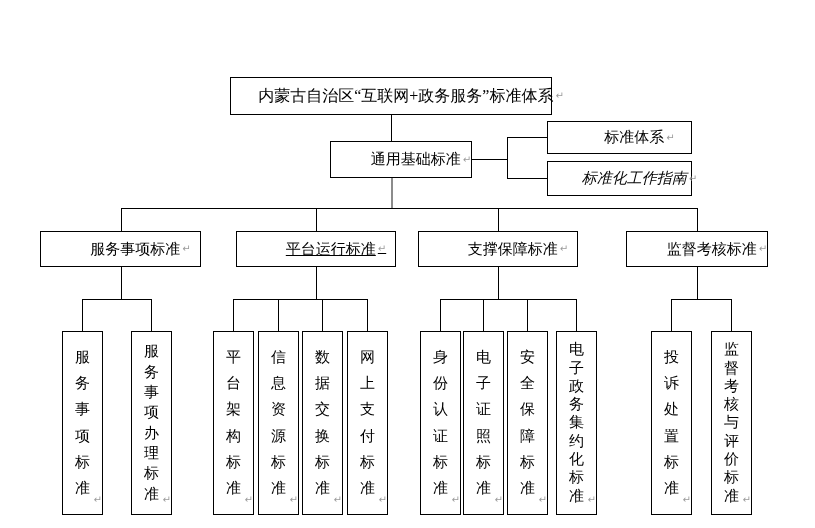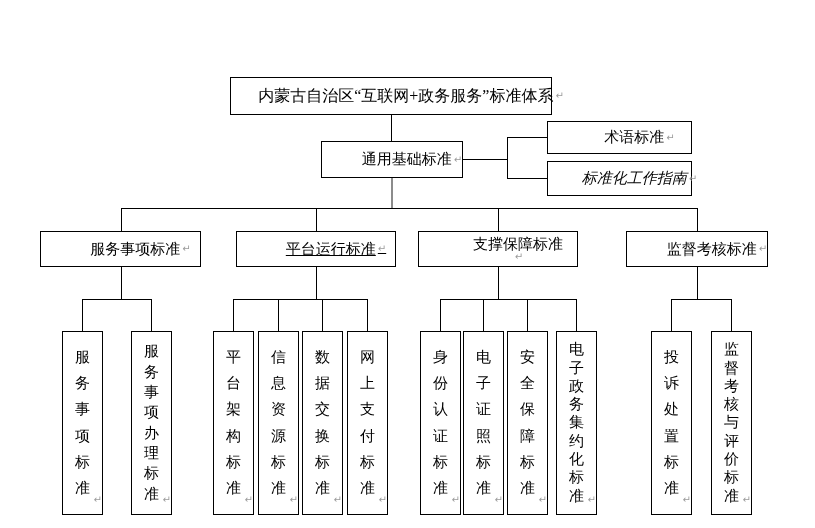--- a/index.html
+++ b/index.html
@@ -67,42 +67,42 @@
       M731.5 299 V331"></path>
     <path fill="none" stroke="#8c8c8c" stroke-width="2.5" d="M392 178 V208"></path>
   </svg>
 
 
   <div class="box root" style="left:230px; top:77px; width:322px; height:38px;">
     <span>内蒙古自治区“互联网+政务服务”标准体系</span>
       <span class="pmark">↵</span>
   </div>
 
-  <div class="box" style="left:321px; top:141px; width:142px; height:37px;">
+  <div class="box" style="left:330px; top:141px; width:142px; height:37px;">
     <span>通用基础标准</span>
       <span class="pmark">↵</span>
   </div>
   <div class="box" style="left:547px; top:121px; width:145px; height:33px;">
-    <span>术语标准</span>
+    <span>标准体系</span>
       <span class="pmark">↵</span>
   </div>
   <div class="box" style="left:547px; top:161px; width:145px; height:35px;font-style:italic;">
     <span>标准化工作指南</span>
       <span class="pmark">↵</span>
   </div>
 
   <div class="box" style="left:40px; top:231px; width:161px; height:36px;">
     <span>服务事项标准</span>
       <span class="pmark">↵</span>
   </div>
   <div class="box" style="left:236px; top:231px; width:160px; height:36px;text-decoration:underline;">
     <span>平台运行标准</span>
       <span class="pmark">↵</span>
   </div>
-  <div class="box" style="left:418px; top:231px; width:160px; height:36px;flex-direction:column;">
+  <div class="box" style="left:418px; top:231px; width:160px; height:36px;">
     <span>支撑保障标准</span>
       <span class="pmark">↵</span>
   </div>
   <div class="box" style="left:626px; top:231px; width:142px; height:36px;">
     <span>监督考核标准</span>
       <span class="pmark">↵</span>
   </div>
 
   <div class="box leaf" style="left:62px; top:331px; width:41px; height:184px;">
     <div class="vlabel">

